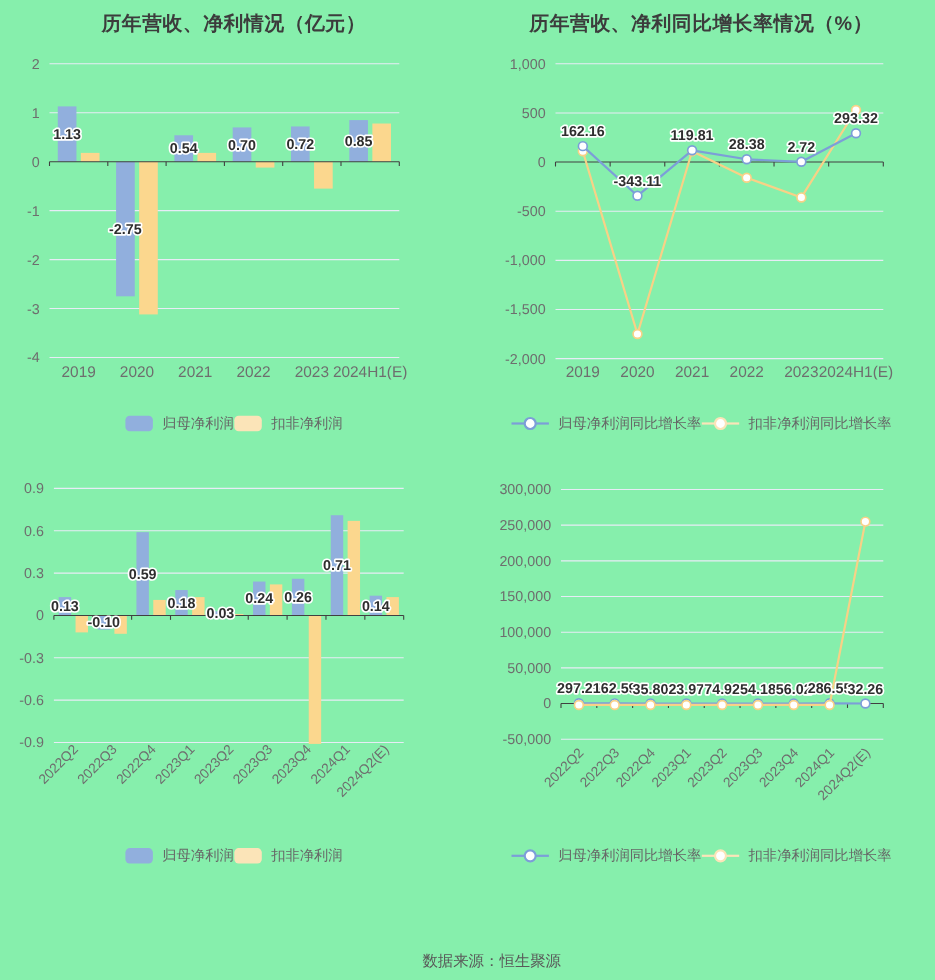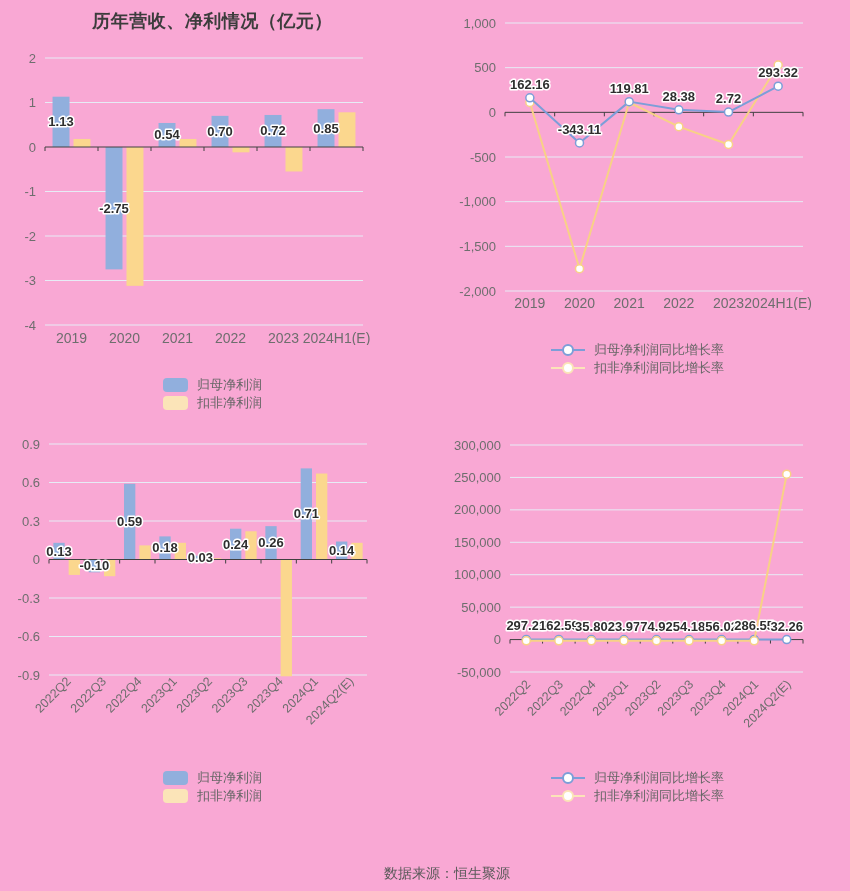--- a/index.html
+++ b/index.html
@@ -1,24 +1,24 @@
 <!DOCTYPE html>
 <html><head>
 <meta charset="utf-8">
 <style>
   html,body{margin:0;padding:0;background:#ffffff;}
   body{width:850px;height:891px;font-family:"Liberation Sans","DejaVu Sans",sans-serif;}
-  .page{width:850px;height:891px;background:#f9a8d4;overflow:hidden;}
+  .page{width:850px;height:891px;background:#86efac;overflow:hidden;}
   .grid{display:grid;grid-template-columns:425px 425px;grid-template-rows:420px 436px;}
   .card{position:relative;overflow:hidden;}
   .card h2{text-align:center;font-size:18px;font-weight:700;color:#3C3C3C;letter-spacing:0.5px;line-height:27px;}
   .row-top h2{margin:8px 0 0 0;}
   .row-bottom h2{margin:16px 0 0 0;}
   svg.plot{display:block;margin:0 auto;}
-  .legend{display:flex;justify-content:center;align-items:center;flex-direction:column;}
+  .legend{display:flex;justify-content:center;align-items:center;}
   .row-top .legend{margin-top:31px;}
   .row-bottom .legend{margin-top:9px;}
   .legend-item{display:flex;align-items:center;gap:9px;cursor:pointer;}
   .legend-label{font-size:13px;color:#666666;}
   .swatch.bar{width:25px;height:14px;border-radius:4px;display:inline-block;}
   .swatch.line{width:34px;height:2px;position:relative;display:inline-block;}
   .swatch.line .ring{position:absolute;left:50%;top:50%;transform:translate(-50%,-50%);
       width:8px;height:8px;border:2px solid #999;border-radius:50%;background:#ffffff;}
   .source{ text-align:center;font-size:14px;color:#595959;margin-top:9px;padding-left:44px;}
 </style>
@@ -97,20 +97,21 @@
           <span class="legend-label">归母净利润</span>
         </div>
         <div class="legend-item">
           <span class="swatch bar" style="background: rgb(251, 228, 184);"></span>
           <span class="legend-label">扣非净利润</span>
         </div>
       </div>
     </section>
 
     <section class="card row-top">
+      <h2>历年营收、净利同比增长率情况（%）</h2>
       <svg class="plot" viewBox="0 0 425 310" width="425" height="310">
           <g>
             <line x1="80" y1="23" x2="378" y2="23" stroke="#E7ECF6" stroke-width="1"></line>
             <line x1="80" y1="67.66666666666666" x2="378" y2="67.66666666666666" stroke="#E7ECF6" stroke-width="1"></line>
             <line x1="80" y1="157" x2="378" y2="157" stroke="#E7ECF6" stroke-width="1"></line>
             <line x1="80" y1="201.66666666666666" x2="378" y2="201.66666666666666" stroke="#E7ECF6" stroke-width="1"></line>
             <line x1="80" y1="246.33333333333334" x2="378" y2="246.33333333333334" stroke="#E7ECF6" stroke-width="1"></line>
             <line x1="80" y1="291" x2="378" y2="291" stroke="#E7ECF6" stroke-width="1"></line>
           </g>
           <g>

